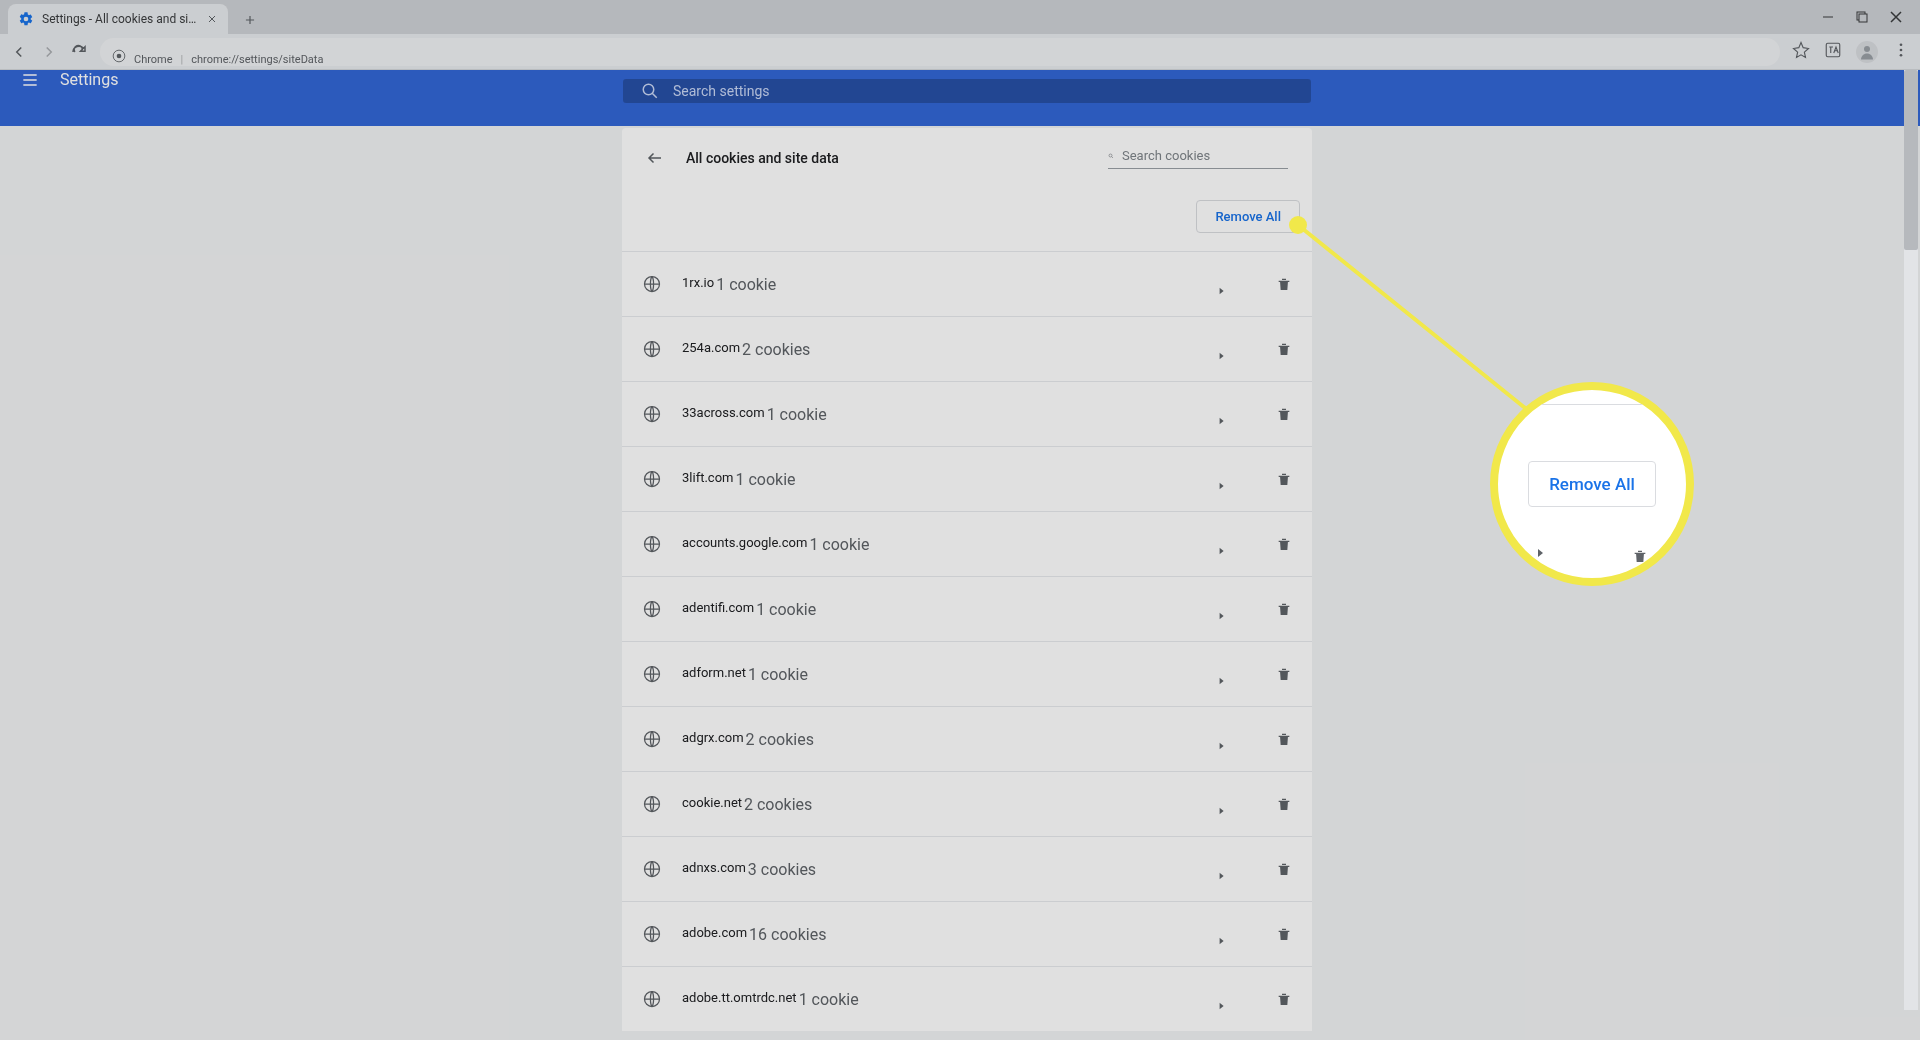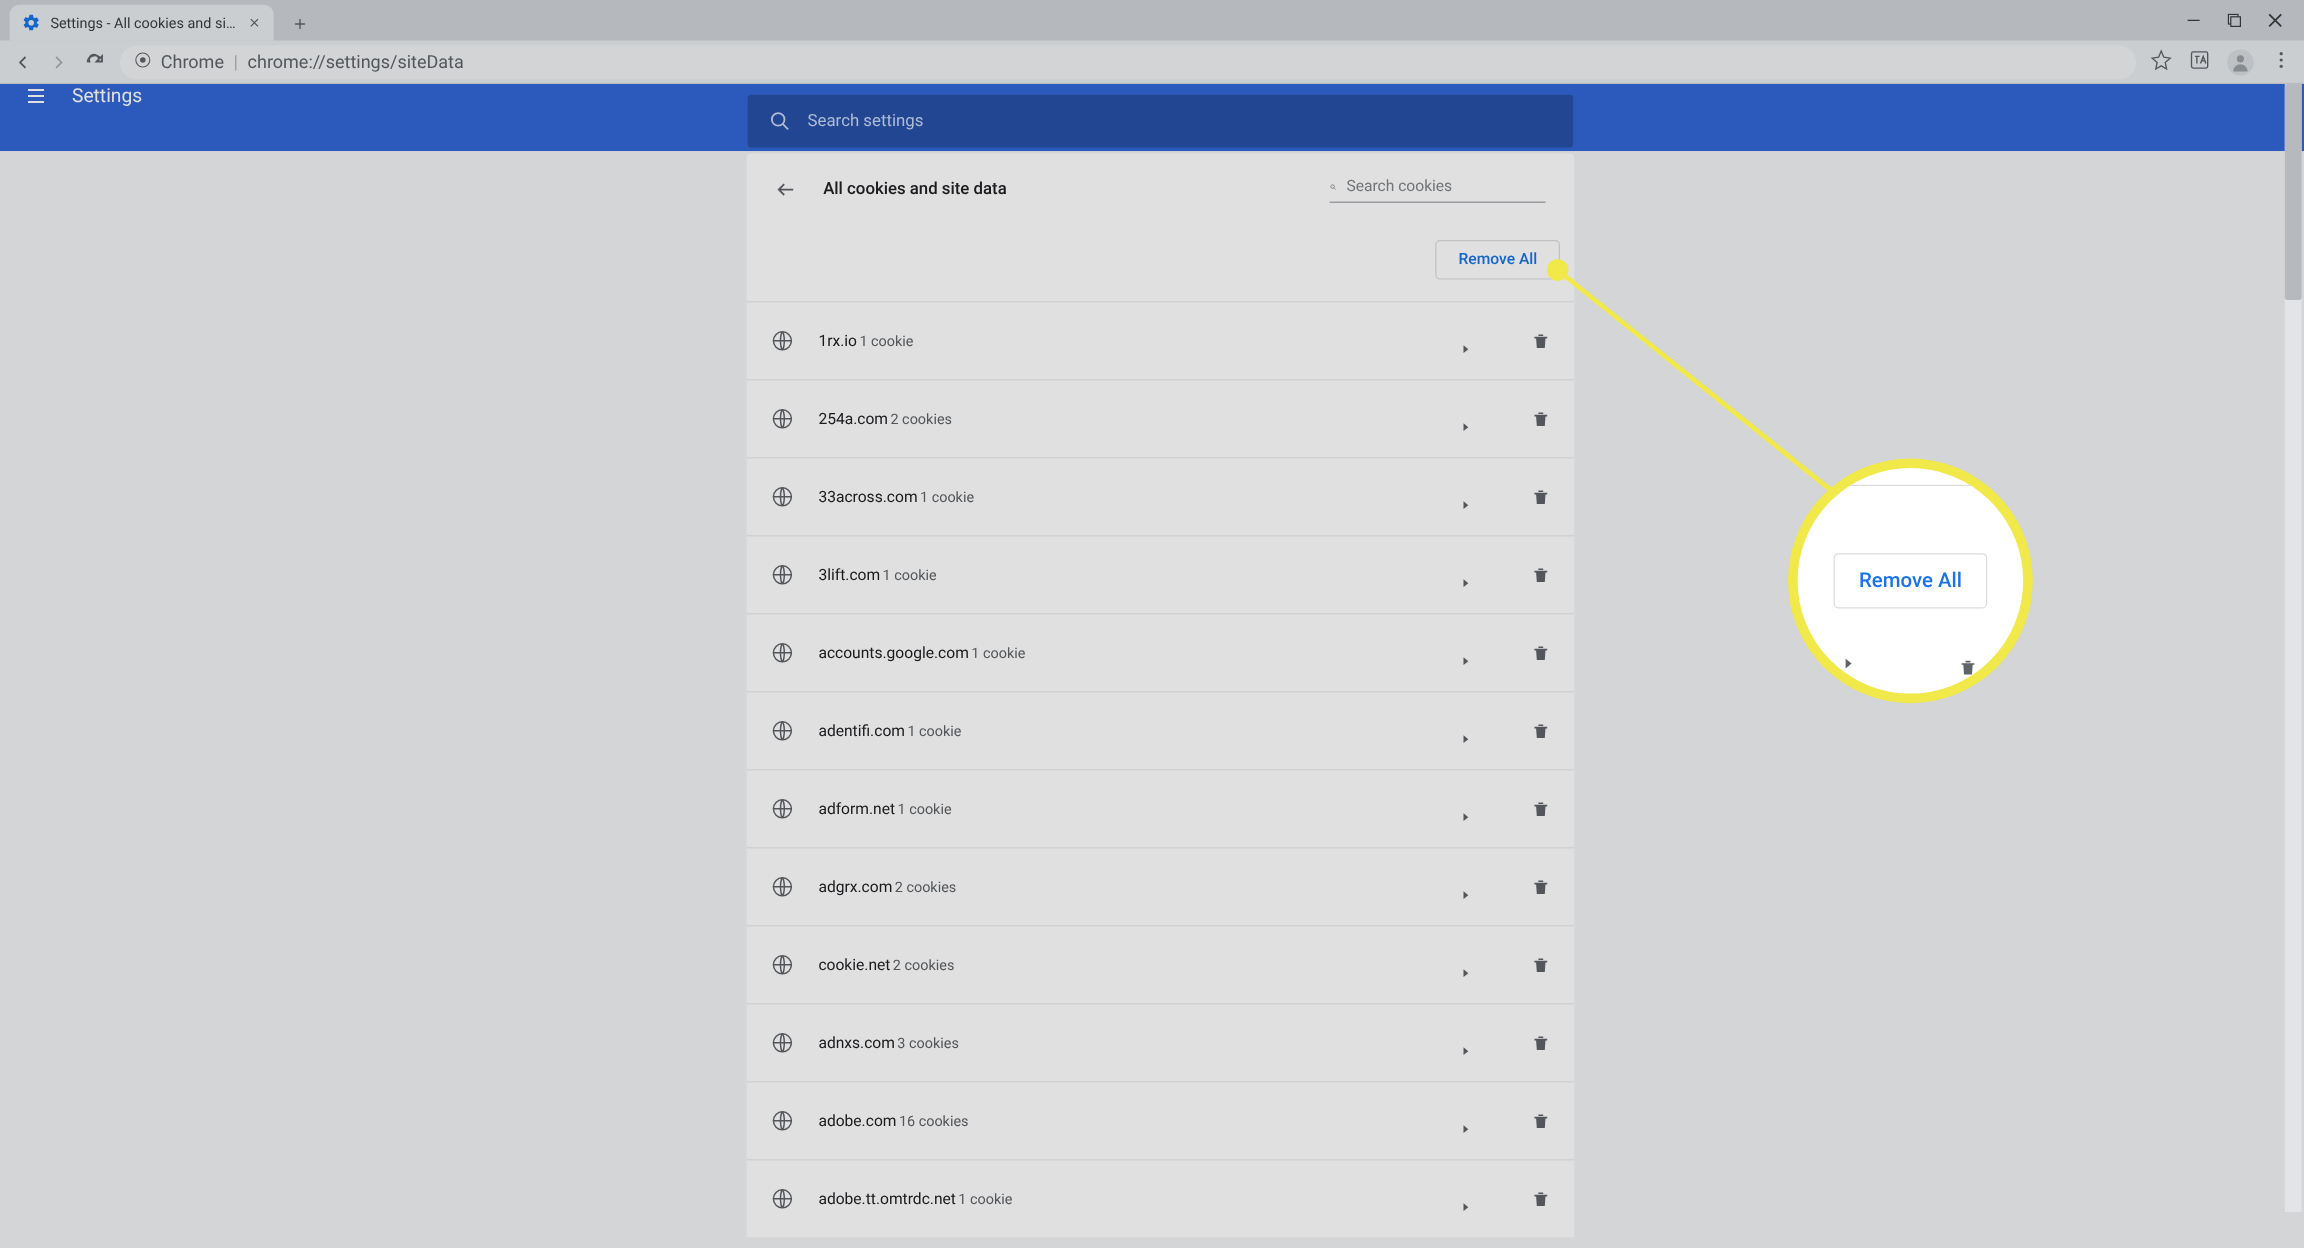--- a/index.html
+++ b/index.html
@@ -12,32 +12,32 @@
 .tab .title { flex: 1; white-space: nowrap; overflow: hidden; text-overflow: ellipsis; }
 .tab .close { width: 12px; height: 12px; color: #5f6368; flex-shrink: 0; }
 .new-tab { width: 28px; height: 28px; display: flex; align-items: center; justify-content: center; margin-left: 8px; color: #5f6368; }
 .win-controls { position: absolute; right: 0; top: 0; height: 34px; display: flex; align-items: center; gap: 22px; padding-right: 18px; color: #3b3d3f; }
 .win-controls svg { width: 12px; height: 12px; }
 
 
 .addr-bar { height: 36px; background: #e8ebee; display: flex; align-items: center; padding: 0 10px; gap: 12px; border-bottom: 1px solid #d3d6da; }
 .nav-ico { width: 18px; height: 18px; color: #5f6368; display: flex; align-items: center; justify-content: center; }
 .nav-ico.disabled { opacity: 0.45; }
-.omnibox { flex: 1; height: 28px; background: #f0f2f4; border-radius: 14px; display: flex; align-items: center; padding: 0 12px; gap: 8px; font-size: 15px; color: #5f6368; }
+.omnibox { flex: 1; height: 28px; background: #f0f2f4; border-radius: 14px; display: flex; align-items: flex-end; padding: 0 12px; gap: 8px; font-size: 11px; color: #5f6368; }
 .omnibox .sec { color: #5f6368; }
 .omnibox .sep { color: #b0b3b7; }
 .right-ico { display: flex; align-items: center; gap: 14px; color: #5f6368; }
 .right-ico svg { width: 18px; height: 18px; }
 .avatar { width: 22px; height: 22px; border-radius: 50%; background: #d9dce0; display: flex; align-items: center; justify-content: center; }
 
 
 .blue-header { height: 56px; background: #3367d6; display: flex; align-items: flex-start; color: #fff; padding-left: 20px; }
 .hamburger { width: 20px; height: 20px; color: #fff; margin-right: 20px; }
 .app-title { font-size: 16px; font-weight: 400; }
-.search-box { position: absolute; left: 623px; top: 79px; width: 688px; height: 44px; background: rgba(0,0,0,0.22); border-radius: 3px; display: flex; align-items: center; padding: 12px 18px; color: #c9d6f4; gap: 14px; font-size: 14px; }
+.search-box { position: absolute; left: 623px; top: 79px; width: 688px; height: 24px; background: rgba(0,0,0,0.22); border-radius: 3px; display: flex; align-items: center; padding: 12px 18px; color: #c9d6f4; gap: 14px; font-size: 14px; }
 .search-box input { background: transparent; border: none; outline: none; color: #fff; font-size: 14px; flex: 1; }
 .search-box input::placeholder { color: #c9d6f4; }
 
 
 .content-bg { position: absolute; top: 126px; left: 0; right: 0; bottom: 0; background: #f1f3f4; }
 .panel { position: absolute; top: 128px; left: 622px; width: 690px; background: #fff; border-radius: 4px 4px 0 0; }
 .panel-header { height: 60px; display: flex; align-items: center; padding: 0 24px; gap: 22px; justify-content: flex-end; }
 .back-arrow { width: 18px; height: 18px; color: #5f6368; }
 .panel-title { font-size: 14px; color: #202124; font-weight: 500; flex: 1; }
 .search-cookies { display: flex; align-items: center; gap: 8px; border-bottom: 1px solid #9aa0a6; padding-bottom: 4px; width: 180px; }
@@ -45,21 +45,21 @@
 .search-cookies input::placeholder { color: #80868b; }
 .search-cookies svg { width: 16px; height: 16px; color: #5f6368; }
 
 .remove-all-row { display: flex; justify-content: flex-end; padding: 12px 12px 18px; }
 .remove-all-btn { border: 1px solid #dadce0; background: #fff; color: #1a73e8; font-size: 13px; font-weight: 500; padding: 8px 18px; border-radius: 4px; cursor: pointer; }
 
 .site-row { height: 65px; border-top: 1px solid #e8eaed; display: flex; align-items: center; padding: 0 20px; gap: 20px; }
 .globe { width: 20px; height: 20px; color: #5f6368; flex-shrink: 0; }
 .site-text { flex: 1; display: flex; flex-direction: row; gap: 2px; }
 .site-name { font-size: 13px; color: #202124; }
-.site-count { font-size: 12px; color: #5f6368; }
+.site-count { font-size: 16px; color: #5f6368; }
 .expand { width: 8px; height: 8px; color: #5f6368; margin-right: 30px; }
 .trash { width: 16px; height: 16px; color: #5f6368; }
 
 
 .dim { position: absolute; inset: 0; background: rgba(0,0,0,0.12); pointer-events: none; }
 
 
 .scroll-track { position: absolute; right: 2px; top: 70px; width: 14px; height: 940px; background: #e2e4e7; }
 .scroll-thumb { position: absolute; right: 2px; top: 70px; width: 14px; height: 180px; background: #b6b9bd; border-radius: 2px; }
 

